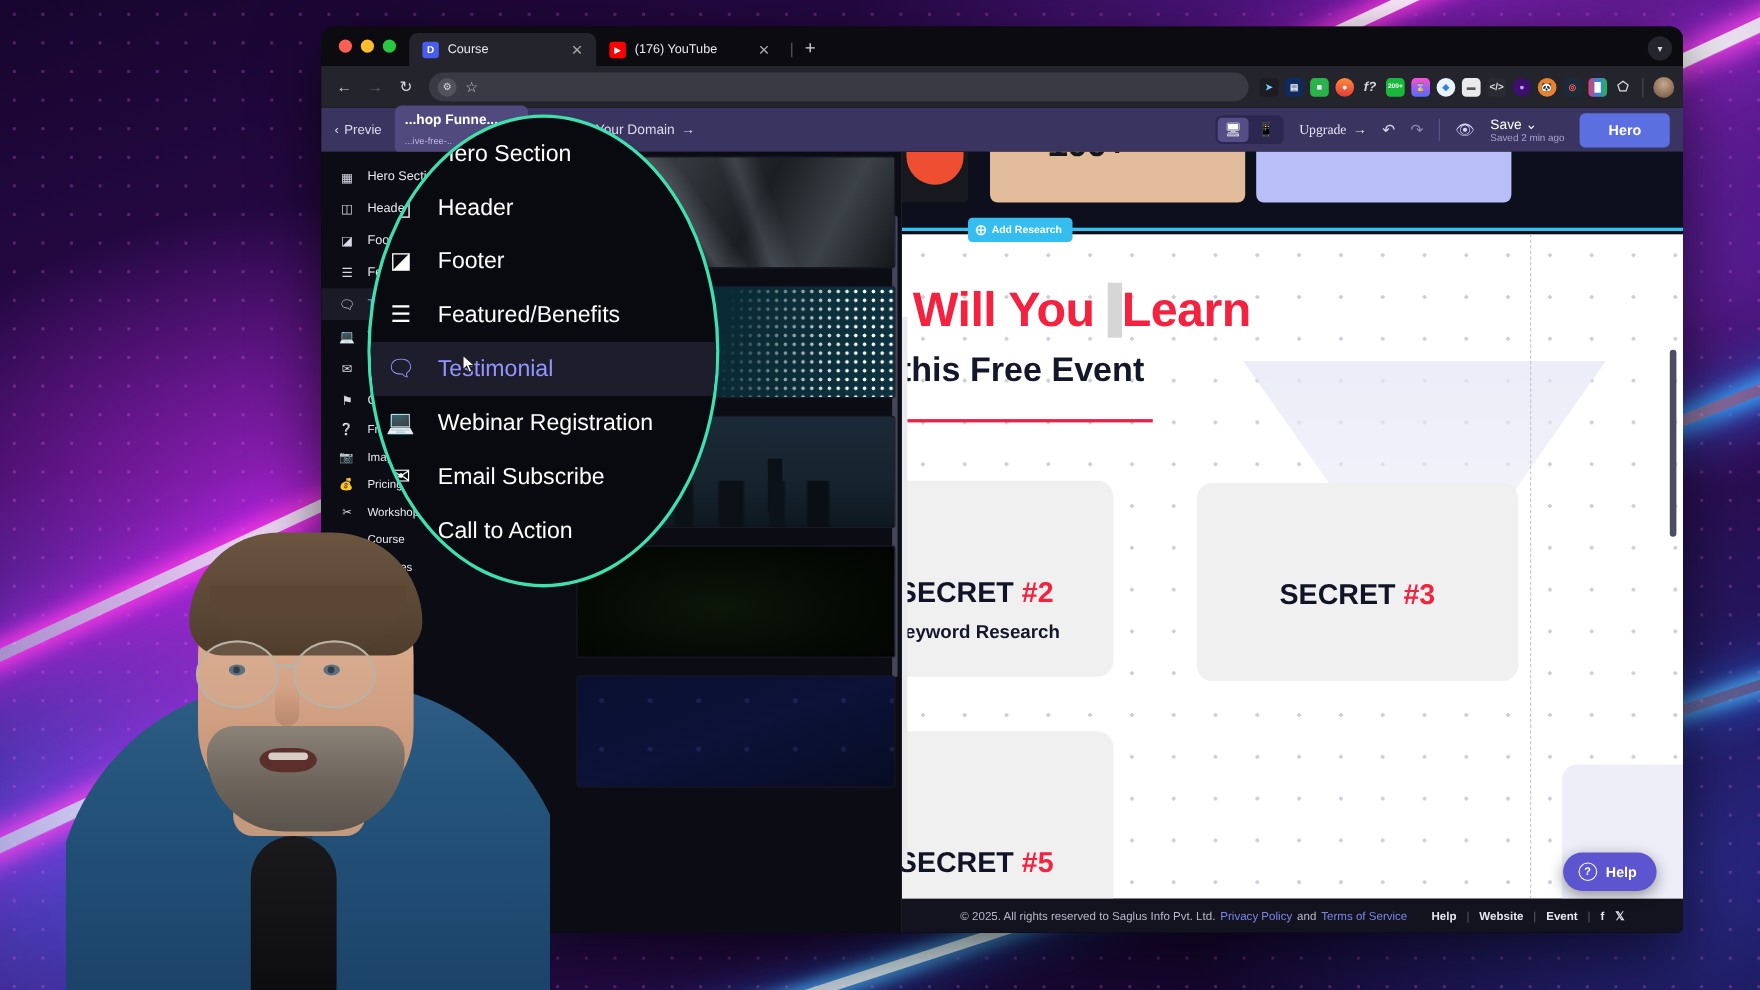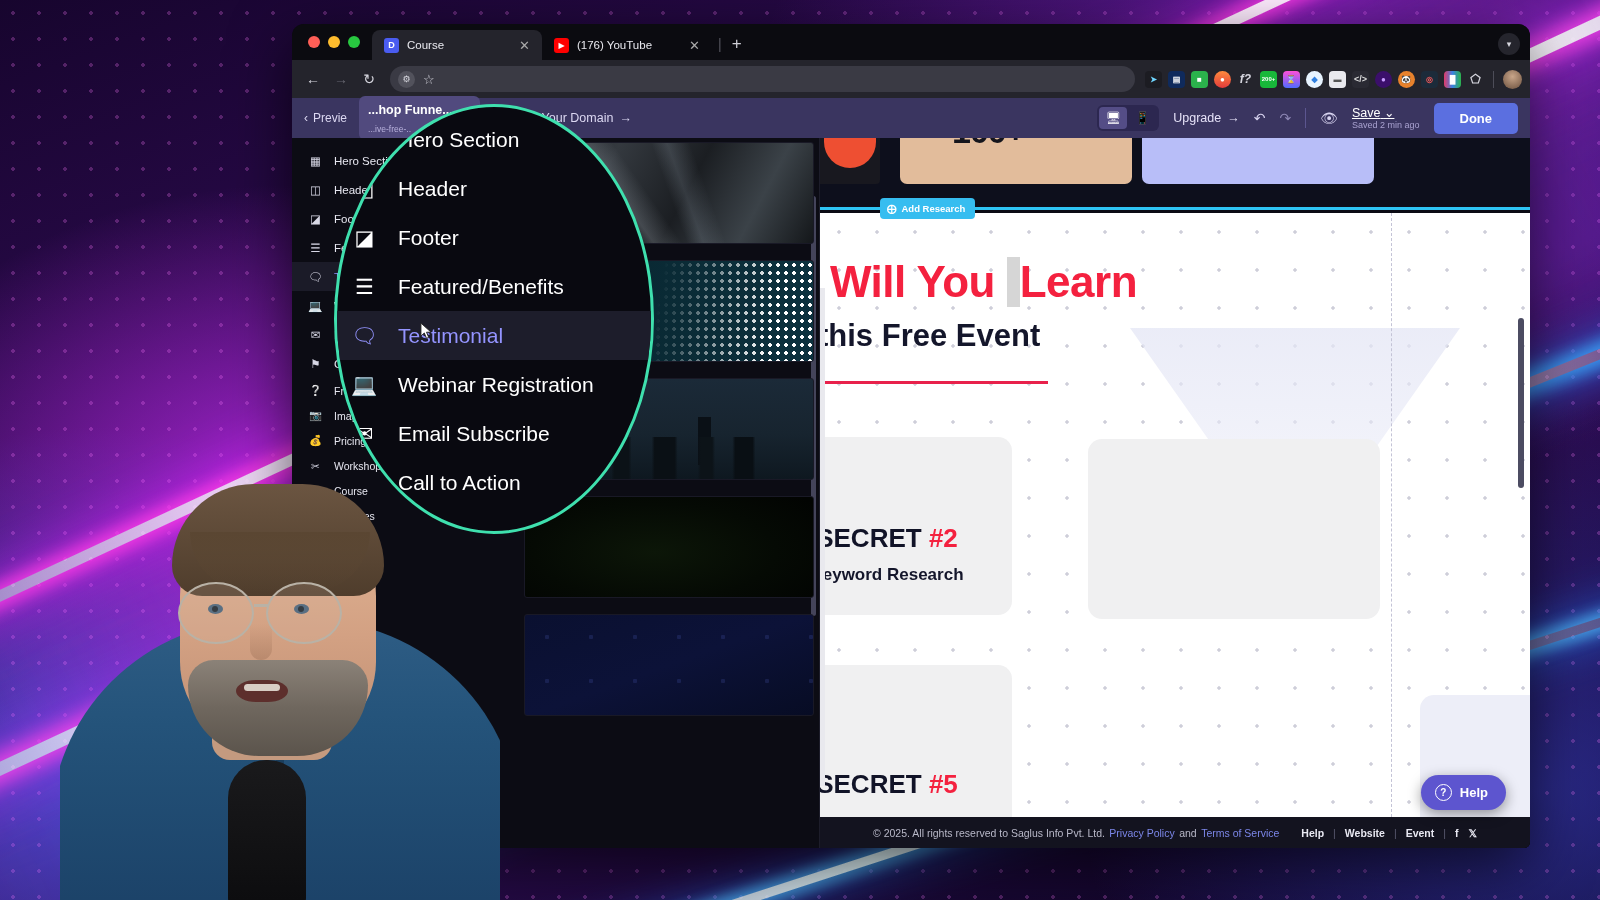--- a/index.html
+++ b/index.html
@@ -106,26 +106,26 @@
   .pagechip { display: flex; align-items: center; gap: 8px; background: #514a7e; padding: 4px 9px; border-radius: 6px; }
   .pagechip .pt { color: #fff; font-size: 12.5px; font-weight: 600; line-height: 1.05; }
   .pagechip .ps { color: #b9b2dd; font-size: 8.5px; line-height: 1.05; }
   .pagechip .ed { color: #e3dff6; font-size: 12px; }
   .domainbtn { color: #dcd8f2; font-size: 12.5px; display: flex; align-items: center; gap: 6px; }
   .apptop-right { margin-left: auto; display: flex; align-items: center; gap: 14px; }
   .devtoggle { display: flex; background: #2c2750; border-radius: 6px; padding: 2px; gap: 2px; }
   .devtoggle span { width: 28px; height: 22px; display: flex; align-items: center; justify-content: center;
                     border-radius: 4px; color: #cfc9ee; font-size: 12px; }
   .devtoggle span.on { background: #544d86; color: #fff; }
-  .upg { color: #e6e2f8; font-size: 12.5px; display: flex; align-items: flex-start; gap: 6px; }
+  .upg { color: #e6e2f8; font-size: 12.5px; display: flex; align-items: flex-start; gap: 6px; font-family: Liberation Serif, serif; }
   .ico-btn { color: #d8d4f0; font-size: 14px; }
   .ico-btn.dim { color: #8d87b4; }
   .vdiv { width: 1px; height: 20px; background: #5c5690; }
   .savewrap { text-align: left; line-height: 1.15; }
-  .savewrap .s1x { color: #fff; font-size: 12.5px; text-decoration: underline; }
+  .savewrap .s1x { color: #fff; font-size: 12.5px; }
   .savewrap .s2x { color: #a9a2d0; font-size: 9px; }
   .donebtn { background: #5b6fe0; color: #fff; font-size: 13px; font-weight: 600;
              padding: 8px 26px; border-radius: 5px; }
 
   
   .appbody { position: absolute; left: 0; right: 0; top: 40px; bottom: 0; display: flex; }
   .leftpanel { width: 528px; background: #0c0c14; position: relative; border-right: 1px solid #1d1d2a; }
   .canvaswrap { flex: 1; position: relative; background: #0b0b14; overflow: hidden; }
 
   
@@ -384,21 +384,21 @@
         </div>
         <span class="ico-btn">↶</span>
         <span class="ico-btn dim">↷</span>
         <span class="vdiv"></span>
         <span class="ico-btn">👁</span>
         <div class="savewrap">
           <div class="s1x"><span>Save</span>
             <span>⌄</span></div>
           <div class="s2x">Saved 2 min ago</div>
         </div>
-        <div class="donebtn">Done</div>
+        <div class="donebtn">Hero</div>
       </div>
     </div>
 
     <div class="appbody">
 
       <div class="leftpanel">
         <div class="panelx">✕</div>
         <div class="panelscroll"></div>
 
         <div class="seclist" id="seclist">
@@ -492,20 +492,21 @@
 
           <div class="h1line"><span id="hl-red">t Will You <span class="selbox">&nbsp;</span>Learn</span></div>
           <div class="h2line">this Free Event</div>
           <div class="redrule"></div>
 
           <div class="card c1">
             <div class="cardtitle"><span>SECRET </span><em>#2</em></div>
             <div class="cardsub">Keyword Research</div>
           </div>
           <div class="card c2">
+            <div class="cardtitle"><span>SECRET </span><em>#3</em></div>
           </div>
           <div class="card c3">
             <div class="cardtitle"><span>SECRET </span><em>#5</em></div>
           </div>
           <div class="card c5"></div>
 
           <div class="leftedge"></div>
         </div>
 
         <div class="canvscroll"></div>

